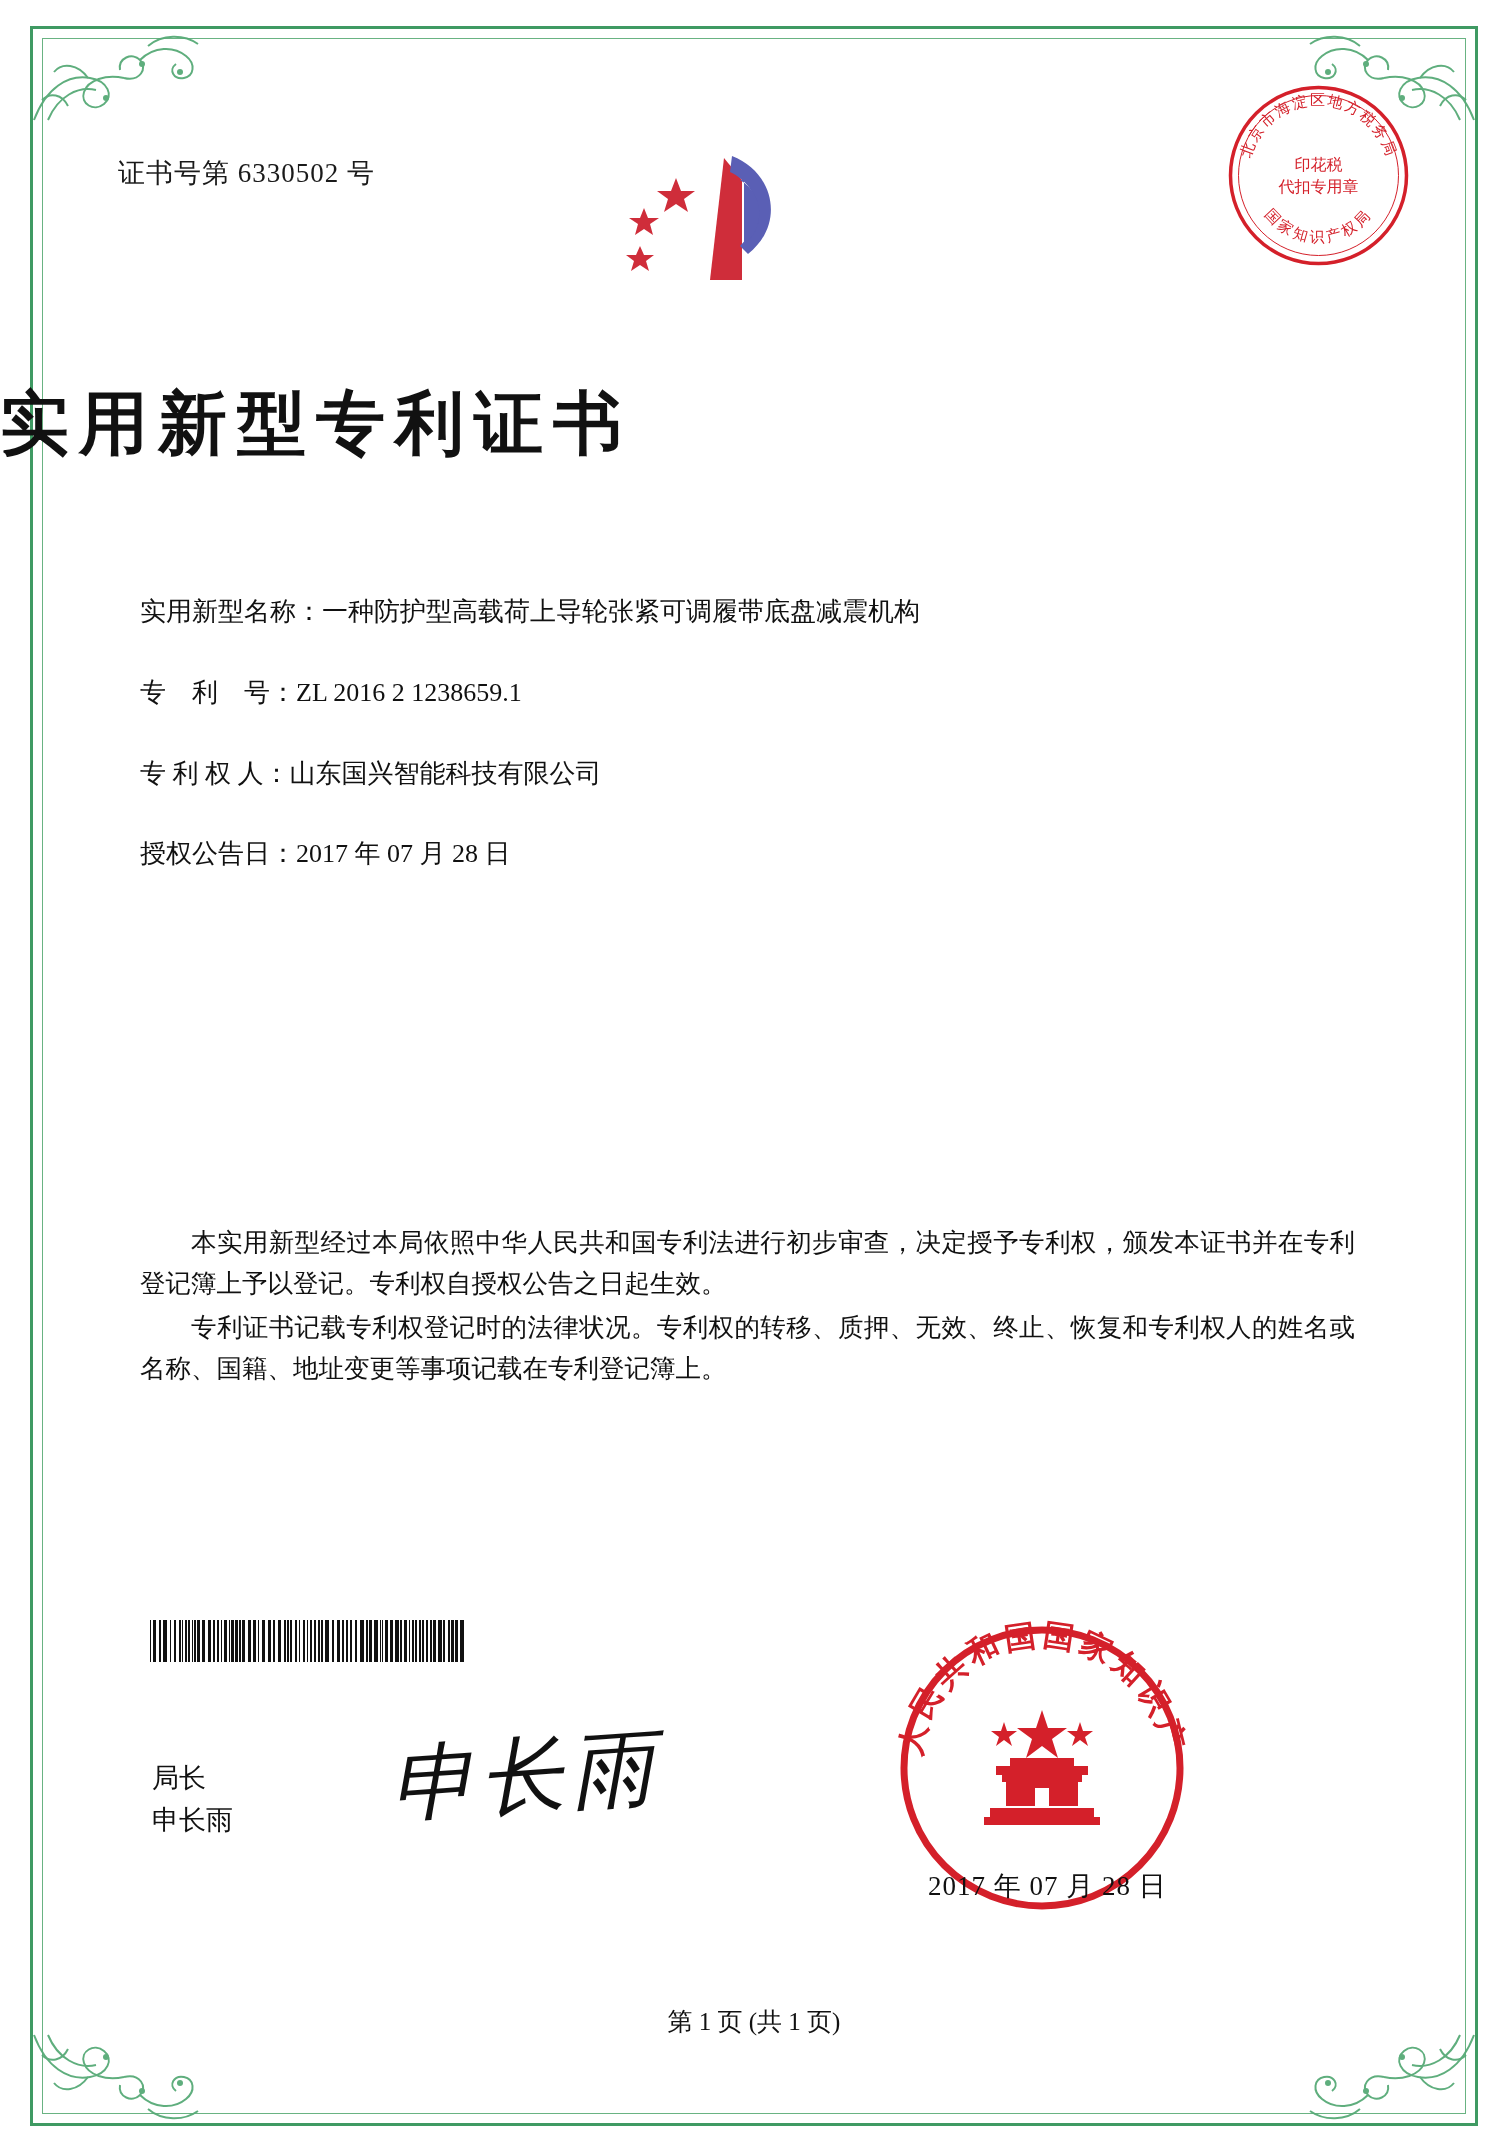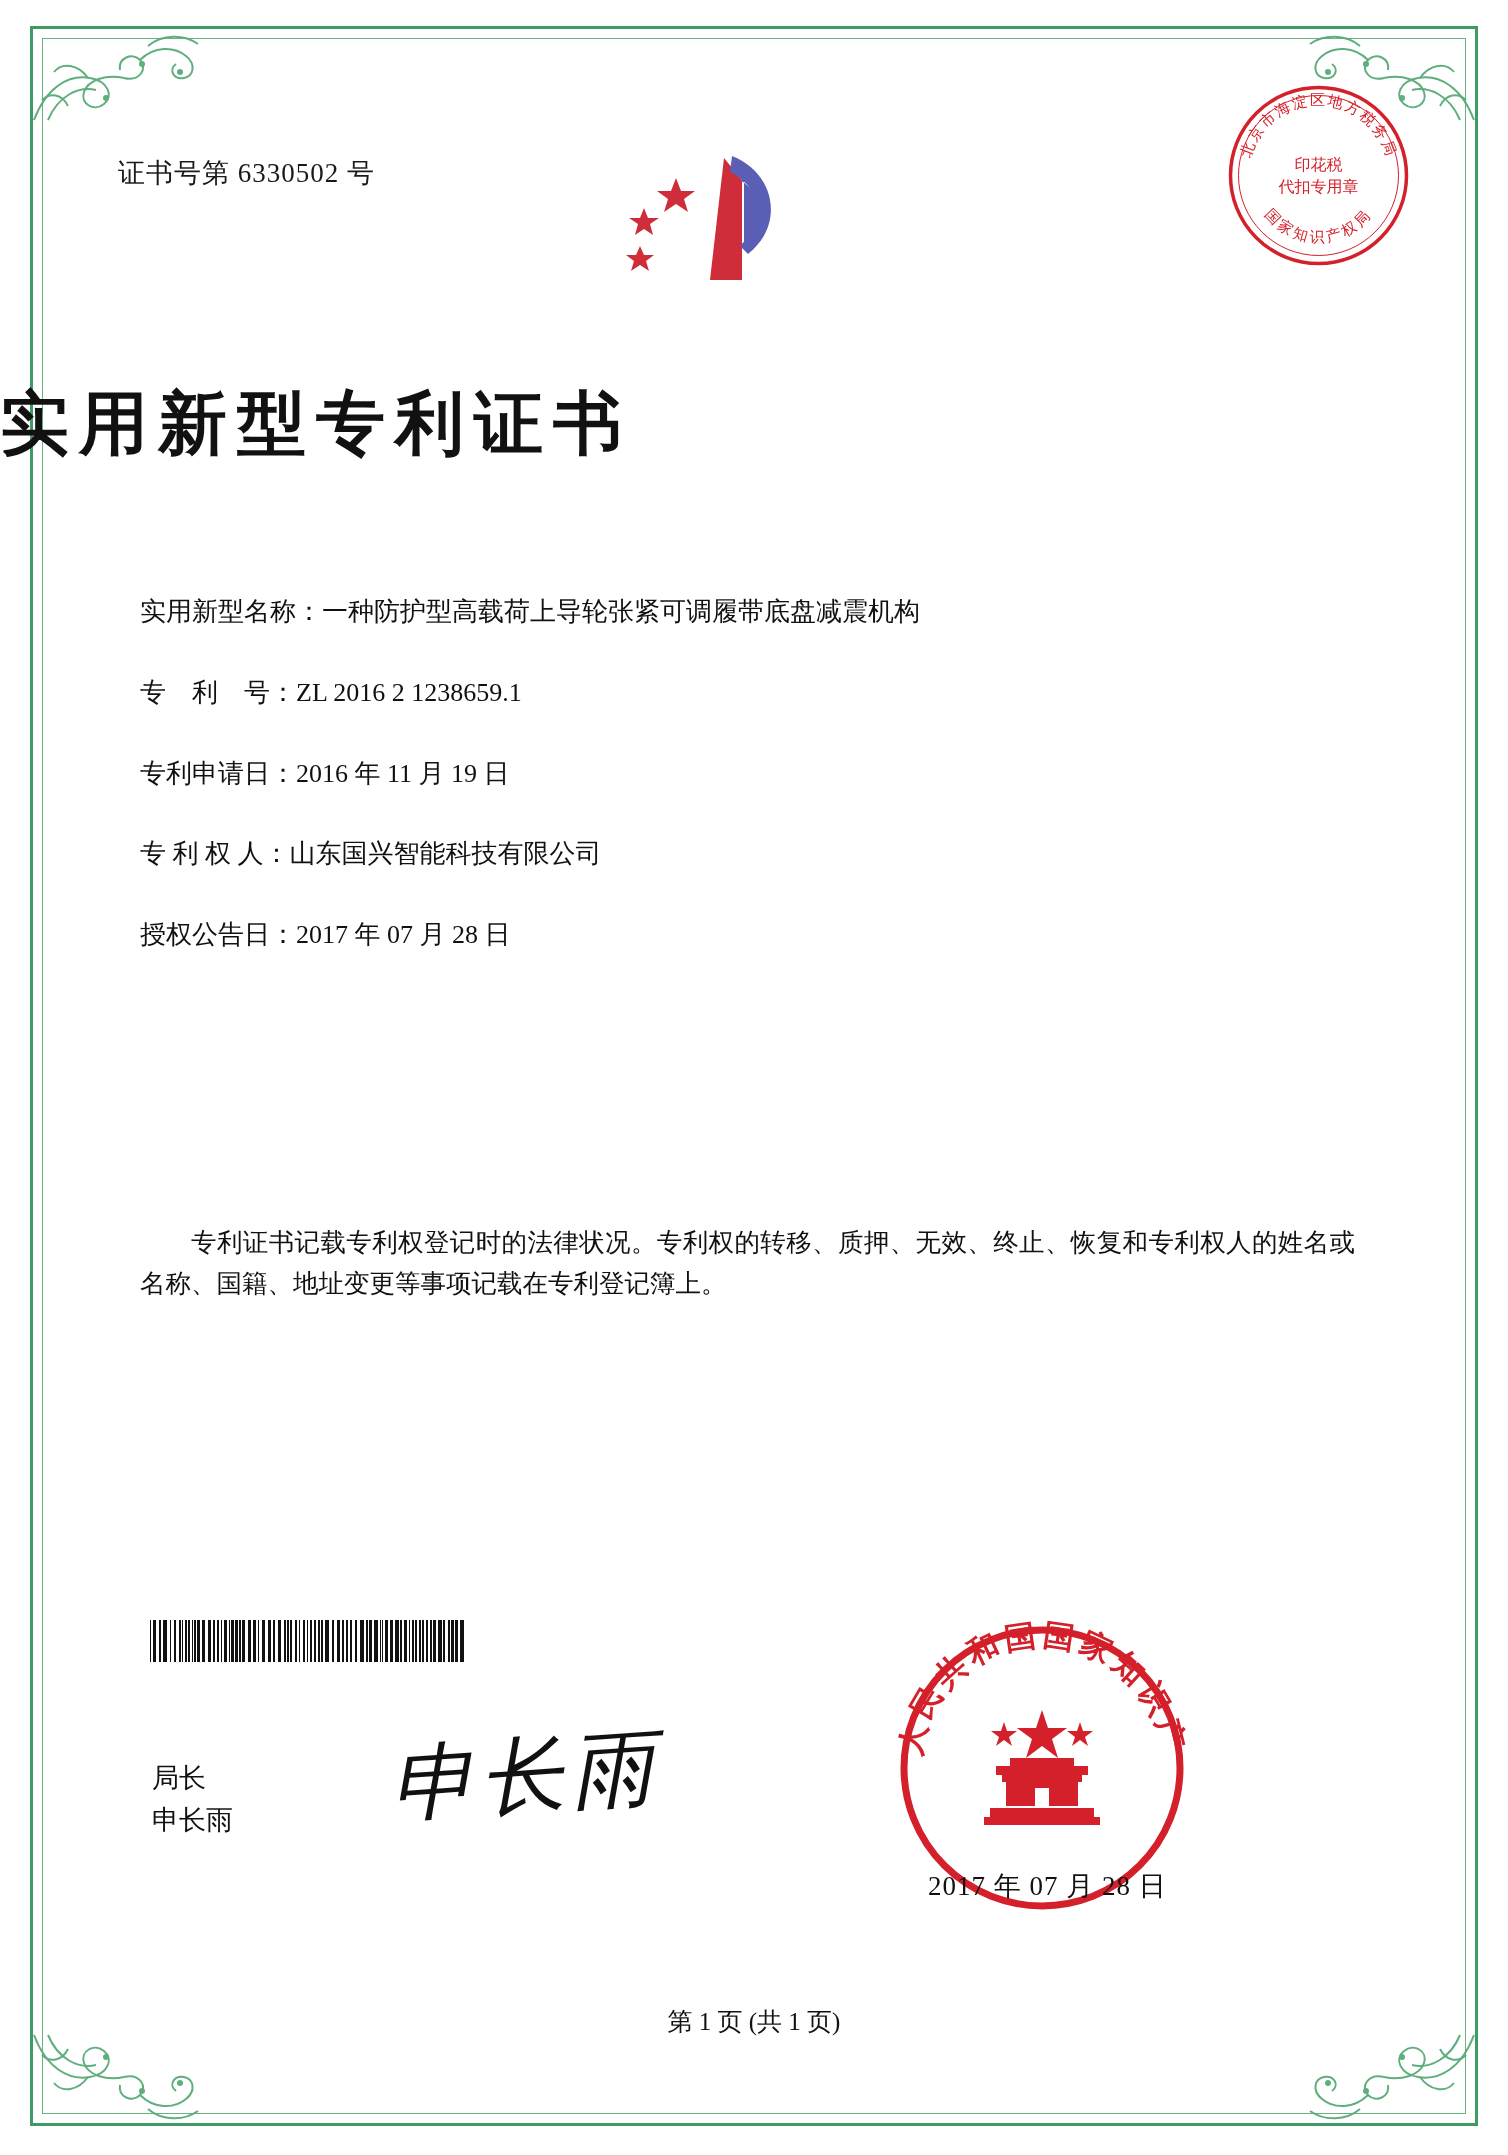--- a/index.html
+++ b/index.html
@@ -294,31 +294,29 @@
   <div class="main-title">实用新型专利证书</div>
 
   <div class="fields">
     <div class="field">
       <span class="lbl">实用新型名称：</span><span class="val">一种防护型高载荷上导轮张紧可调履带底盘减震机构</span>
     </div>
     <div class="field">
       <span class="lbl">专　利　号：</span><span class="val">ZL 2016 2 1238659.1</span>
     </div>
     <div class="field">
-      <span class="lbl">专利申请日：</span><span class="val">2016 年 11 月 19 日</span>
-    </div>
-    <div class="field">
       <span class="lbl">专 利 权 人：</span><span class="val">山东国兴智能科技有限公司</span>
     </div>
     <div class="field">
       <span class="lbl">授权公告日：</span><span class="val">2017 年 07 月 28 日</span>
     </div>
   </div>
 
   <div class="paras">
+    <p>本实用新型经过本局依照中华人民共和国专利法进行初步审查，决定授予专利权，颁发本证书并在专利登记簿上予以登记。专利权自授权公告之日起生效。</p>
     <p>专利证书记载专利权登记时的法律状况。专利权的转移、质押、无效、终止、恢复和专利权人的姓名或名称、国籍、地址变更等事项记载在专利登记簿上。</p>
   </div>
 
   <div class="barcode" id="barcode">
       <i style="width:1px;margin-right:2px"></i>
       <i style="width:3px;margin-right:3px"></i>
       <i style="width:2px;margin-right:2px"></i>
       <i style="width:4px;margin-right:3px"></i>
       <i style="width:1px;margin-right:3px"></i>
       <i style="width:2px;margin-right:3px"></i>

